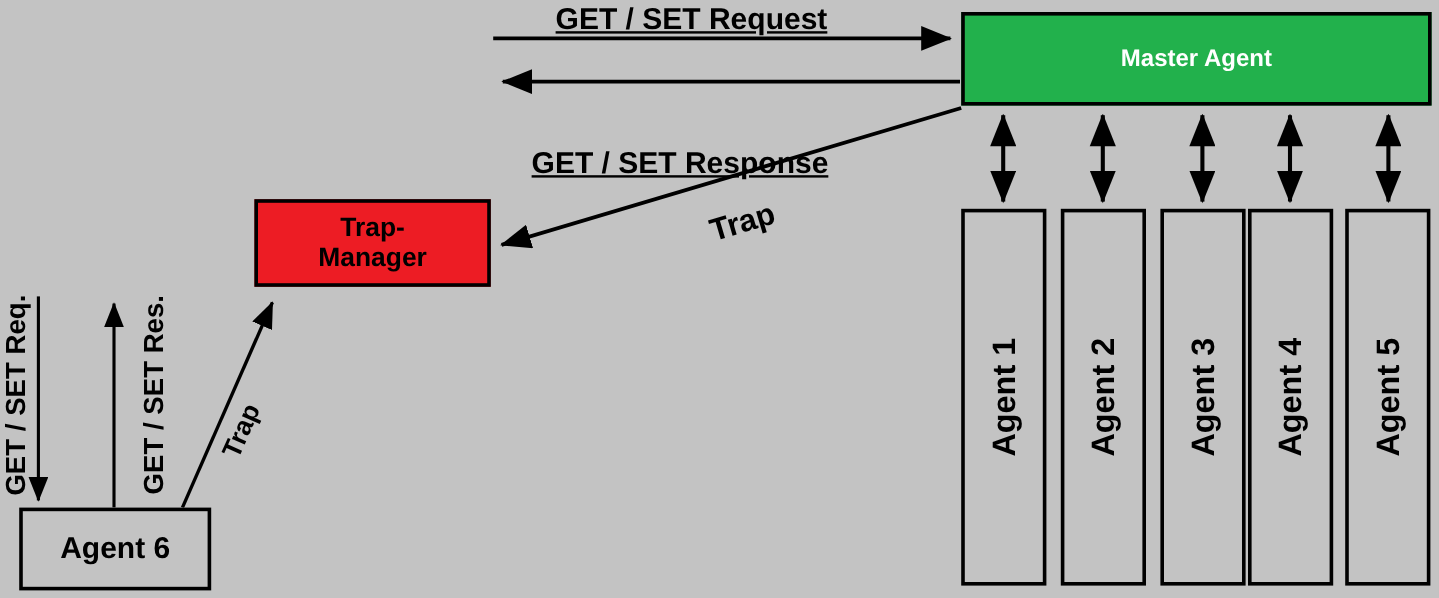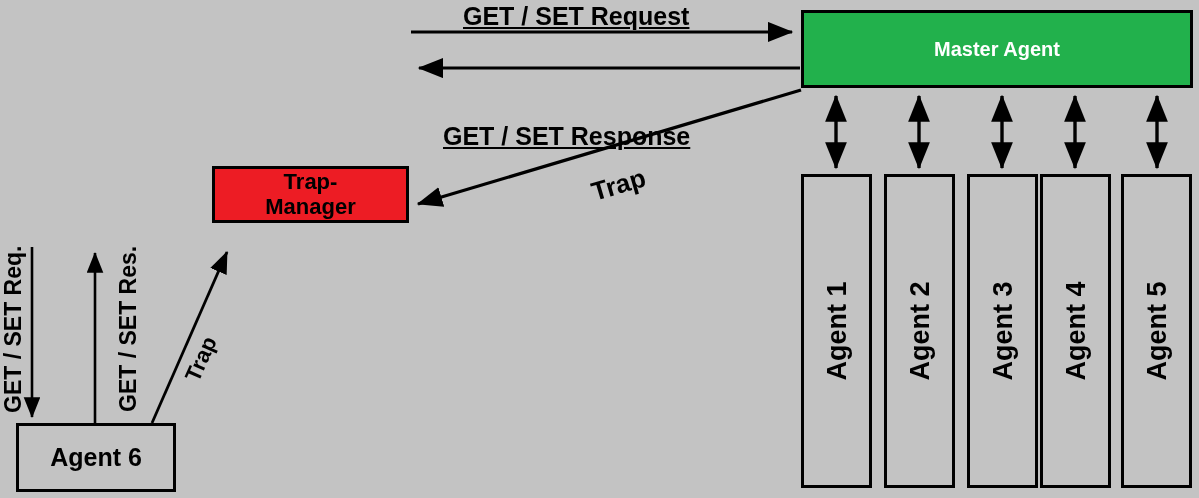--- a/index.html
+++ b/index.html
@@ -40,21 +40,21 @@
     top: 66px;
     font-size: 29px;
     font-weight: bold;
     text-align: center;
     letter-spacing: 0.2px;
   }
   #trap-receiver-box {
     left: 212px;
     top: 166px;
     width: 197px;
-    height: 57px;
+    height: 73px;
     background: #ed1c24;
     font-size: 22px;
     line-height: 1.12;
   }
   #master-agent-box {
     left: 801px;
     top: 10px;
     width: 392px;
     height: 78px;
     background: #22b14c;

